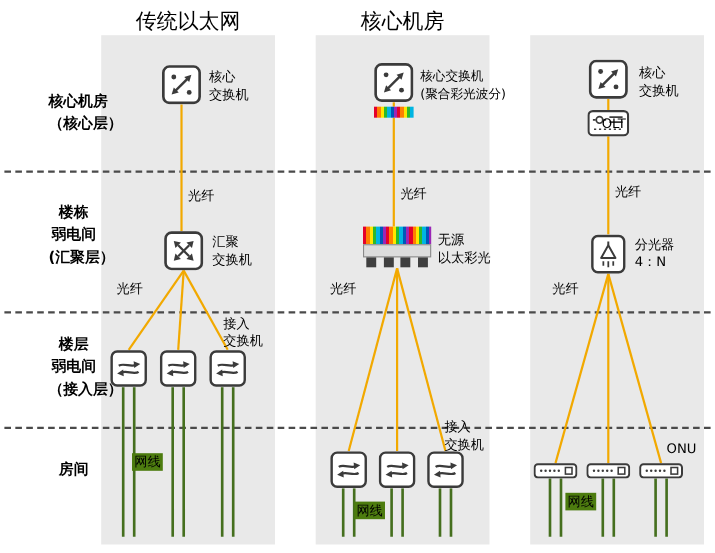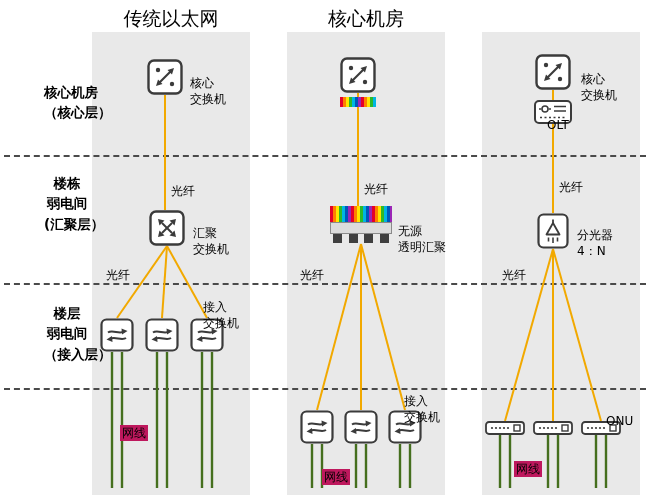--- a/index.html
+++ b/index.html
@@ -26,24 +26,24 @@
     line-height: 1.5; white-space: pre; z-index: 3; padding-left: 44px;
   }
   .divider {
     position: absolute; left: 4px; width: 642px; height: 0;
     border-top: 2px dashed #4a4a4a; z-index: 1;
   }
   #wires { position: absolute; left: 0; top: 0; z-index: 1; }
   .icon { position: absolute; z-index: 2; }
   .lbl {
     position: absolute; font-size: 12px; line-height: 1.35;
-    white-space: pre; z-index: 3; margin-top: 13px;
+    white-space: pre; z-index: 3;
   }
   .lbl.small { font-size: 11.5px; }
-  .lbl.bg { background: #be185d; padding: 0 2px; }
+  .lbl.bg { background: #4d7c0f; padding: 0 2px; }
   .rainbow {
     background: repeating-linear-gradient(90deg,
       #e4002b 0 3px, #ff7f00 3px 6px, #ffe600 6px 9px,
       #2db928 9px 12px, #00b5e2 12px 15px, #0057b8 15px 18px, #9b26b6 18px 21px);
   }
   .rainbow-bar { position: absolute; width: 36px; height: 10px; z-index: 2; }
   .agg-module { position: absolute; width: 62px; z-index: 2; }
   .agg-module .stripes { width: 62px; height: 16px; }
   .agg-module .module-body {
     width: 62px; height: 12px; background: #dcdcdc; border: 1px solid #8a8a8a;
@@ -119,26 +119,27 @@
 
   <div class="header" style="left:92px">传统以太网</div>
   <div class="header" style="left:287px">核心机房</div>
 
   <div class="divider" style="top:155px"></div>
   <div class="divider" style="top:283px"></div>
   <div class="divider" style="top:388px"></div>
 
   <div class="row-label" style="top:82px">核心机房
 （核心层）</div>
-  <div class="row-label" style="top:173px">楼栋
+  <div class="row-label" style="top:183px">楼栋
 弱电间
 (汇聚层）</div>
   <div class="row-label" style="top:303px">楼层
 弱电间
 （接入层）</div>
+  <div class="row-label" style="top:417px">房间</div>
 
   <svg id="wires" width="650" height="503">
     <g stroke="#F2A900" stroke-width="2" fill="none">
 
       <path d="M165,95 V210"></path>
       <path d="M167,246 L117,318"></path>
       <path d="M167,246 L162,318"></path>
       <path d="M167,246 L207,318"></path>
 
       <path d="M358,93 V97"></path>
@@ -202,34 +203,36 @@
     </svg>
   <svg class="icon" style="left:190px;top:318px" width="34" height="34">
       <use href="#sym-access"></use>
     </svg>
   <div class="lbl bg" style="left:120px;top:412px">网线</div>
 
   <svg class="icon" style="left:340px;top:57px" width="36" height="36">
       <use href="#sym-core"></use>
     </svg>
   <div class="rainbow rainbow-bar" style="left:340px;top:97px"></div>
+  <div class="lbl small" style="left:382px;top:62px">核心交换机
+(聚合彩光波分)</div>
   <div class="lbl" style="left:364px;top:168px">光纤</div>
 
   <div class="agg-module" style="left:330px;top:206px">
     <div class="rainbow stripes"></div>
     <div class="module-body"></div>
     <div class="ports">
         <span></span>
         <span></span>
         <span></span>
         <span></span>
       </div>
   </div>
   <div class="lbl" style="left:398px;top:210px">无源
-透明汇聚</div>
+以太彩光</div>
   <div class="lbl" style="left:300px;top:254px">光纤</div>
   <div class="lbl" style="left:404px;top:380px">接入
 交换机</div>
 
   <svg class="icon" style="left:300px;top:410px" width="34" height="34">
       <use href="#sym-access"></use>
     </svg>
   <svg class="icon" style="left:344px;top:410px" width="34" height="34">
       <use href="#sym-access"></use>
     </svg>

